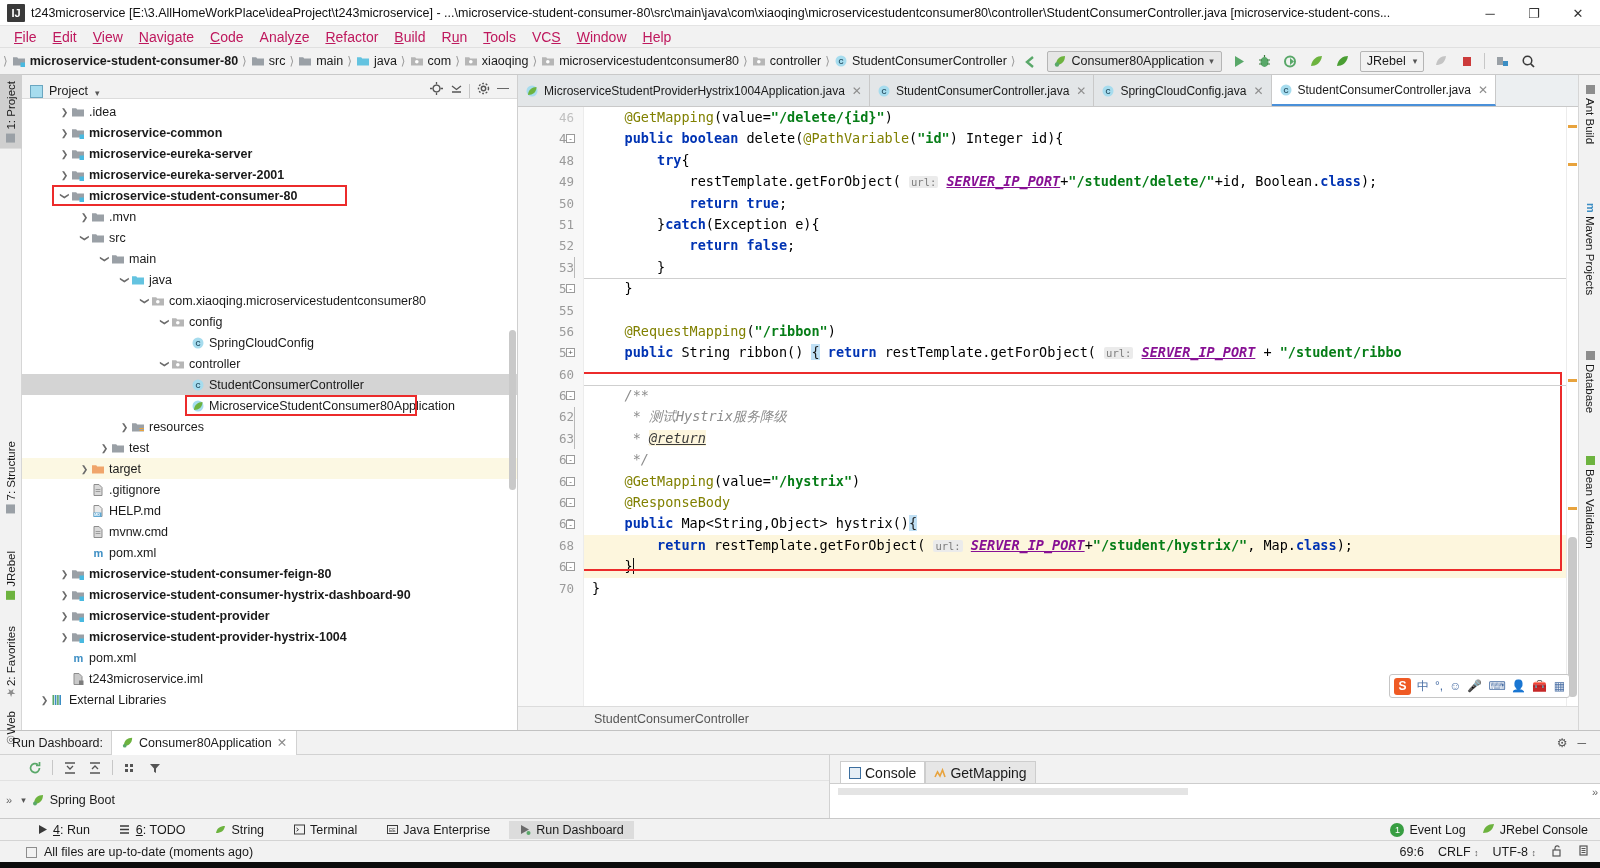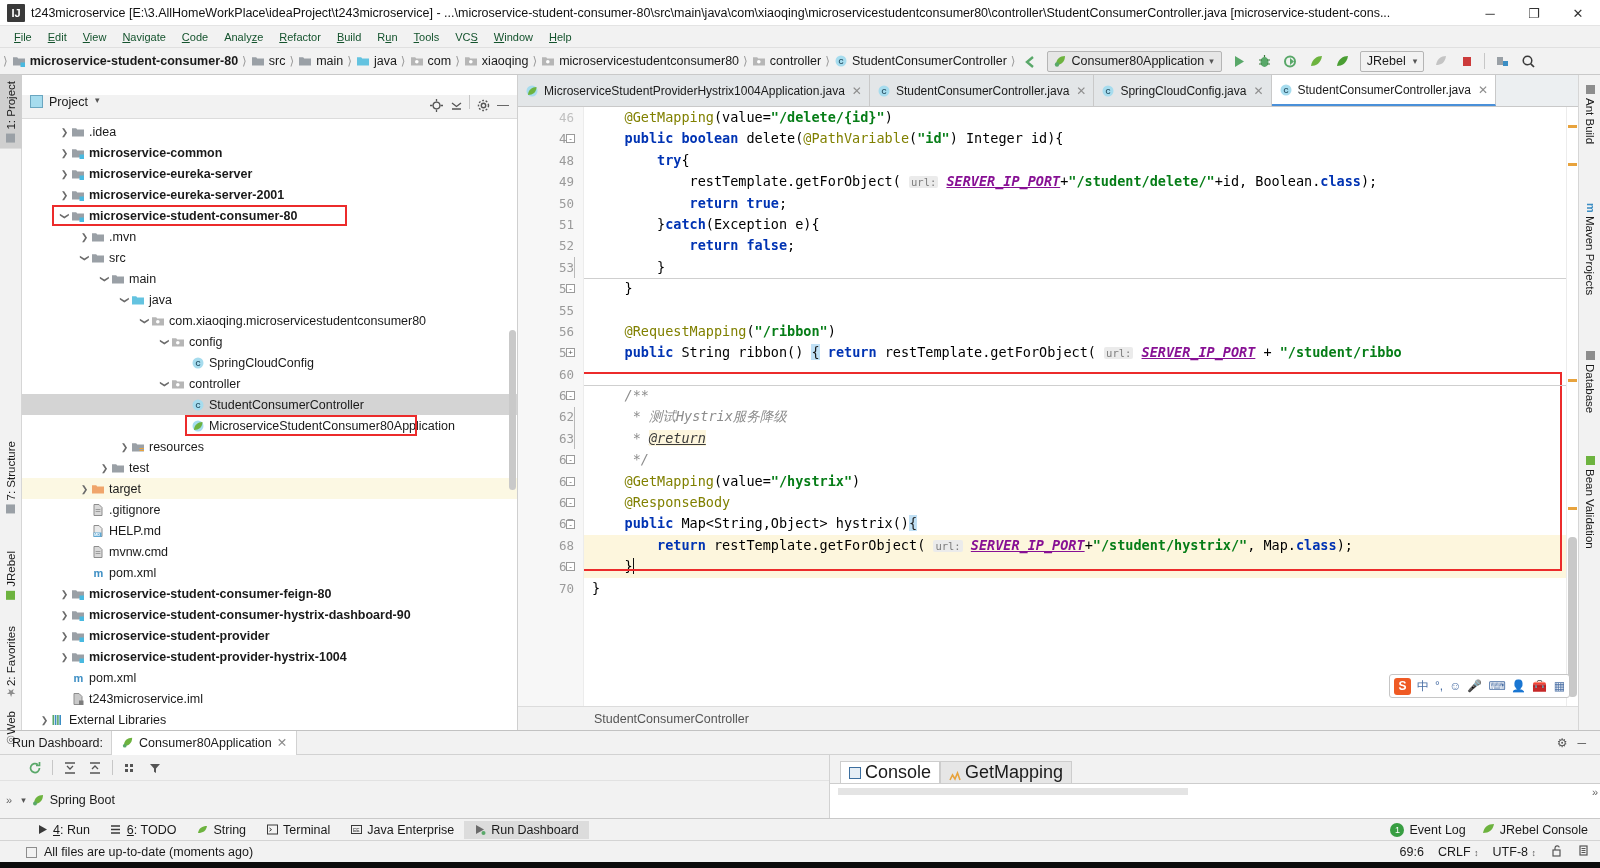--- a/index.html
+++ b/index.html
@@ -21,21 +21,21 @@
   .app-logo {
     width:18px; height:18px; margin:0 6px 0 7px; background:#3a3a3a;
     color:#fff; font-size:11px; font-weight:bold; display:flex;
     align-items:center; justify-content:center; border-radius:1px;
   }
   .title-text { font-size:12.5px; color:#111; white-space:nowrap; overflow:hidden; }
   .win-btns { position:absolute; right:0; top:0; height:26px; display:flex; }
   .win-btn { width:44px; height:26px; display:flex; align-items:center; justify-content:center; font-size:13px; color:#333; }
   
   .menubar { height:22px; background:#f2f2f2; display:flex; align-items:center; padding-left:6px; border-bottom:1px solid #e0e0e0; }
-  .menu-item { padding:2px 8px; font-size:11px; color:#14532d; }
+  .menu-item { padding:2px 8px; font-size:14px; color:#be185d; }
   .menu-item u { text-decoration:underline; }
   
   .navbar { height:27px; background:#f2f2f2; display:flex; align-items:center; border-bottom:1px solid #c9c9c9; padding-left:2px; }
   .crumb { display:flex; align-items:center; gap:4px; padding:1px 3px; white-space:nowrap; font-size:12.5px; }
   .crumb.bold { font-weight:bold; }
   .crumb-sep { color:#9a9a9a; font-size:12px; padding:0 1px; }
   .tbtn { width:24px; height:22px; display:flex; align-items:center; justify-content:center; margin:0 1px; }
   .runcfg {
     display:flex; align-items:center; gap:5px; height:21px; padding:0 7px 0 5px;
     background:#e6e6e6; border:1px solid #b5b5b5; border-radius:2px; font-size:12.5px; margin:0 4px;
@@ -47,21 +47,21 @@
   .stripe.right { border-right:none; border-left:1px solid #d6d6d6; }
   .stripe-btn {
     writing-mode:vertical-rl; font-size:11.5px; padding:6px 3px; display:flex; align-items:center;
     gap:4px; white-space:nowrap; color:#1a1a1a;
   }
   .stripe-btn.active { background:#cfcfcf; }
   .stripe-btn.rev { writing-mode:vertical-rl; transform:rotate(180deg); }
   .sq { width:9px; height:9px; display:inline-block; }
   
   .projpanel { width:496px; background:#fff; border-right:1px solid #cfcfcf; display:flex; flex-direction:column; flex:none; }
-  .proj-head { height:24px; background:#f2f2f2; display:flex; align-items:flex-start; border-bottom:1px solid #dcdcdc; padding:0 4px;margin-top:20px; }
+  .proj-head { height:24px; background:#f2f2f2; display:flex; align-items:flex-end; border-bottom:1px solid #dcdcdc; padding:0 4px; }
   .proj-title { font-size:12.5px; margin-left:6px; }
   .proj-head-ic { width:20px; height:20px; display:flex; align-items:center; justify-content:center; color:#555; }
   .tree { flex:1; overflow:hidden; padding-top:2px; position:relative; background:#fff; }
   .trow { height:21px; display:flex; align-items:center; font-size:12.5px; white-space:nowrap; }
   .trow.sel { background:#d4d4d4; }
   .trow.hl { background:#fcf8e3; }
   .arrow { width:13px; text-align:center; color:#6b6b6b; font-size:9px; flex:none; }
   .tlabel { margin-left:4px; }
   .tlabel.b { font-weight:bold; }
   .redbox { position:absolute; border:2px solid #ec2b2b; pointer-events:none; }
@@ -105,25 +105,25 @@
   .rd-head { height:24px; display:flex; align-items:center; border-bottom:1px solid #d2d2d2; position:relative; }
   .rd-title { font-size:12.5px; padding:0 8px 0 12px; }
   .rd-tab { display:flex; align-items:center; gap:5px; height:24px; padding:0 9px; background:#fff; border-left:1px solid #d2d2d2; border-right:1px solid #d2d2d2; font-size:12.5px; }
   .rd-body { flex:1; display:flex; }
   .rd-left { width:830px; border-right:1px solid #d2d2d2; display:flex; flex-direction:column; }
   .rd-toolbar { height:26px; display:flex; align-items:center; gap:3px; padding-left:24px; border-bottom:1px solid #e2e2e2; }
   .rd-tb { width:22px; height:22px; display:flex; align-items:center; justify-content:center; color:#555; font-size:12px; }
   .rd-tree { flex:1; display:flex; align-items:center; padding-left:6px; gap:5px; font-size:12.5px; }
   .rd-right { flex:1; display:flex; flex-direction:column; }
   .rd-rtabs { height:28px; display:flex; align-items:flex-end; padding-left:10px; }
-  .rd-rtab { display:flex; align-items:center; gap:4px; height:22px; padding:0 8px; font-size:18px; border:1px solid #cdcdcd; border-bottom:none; background:#e6e6e6; }
+  .rd-rtab { display:flex; align-items:center; gap:4px; height:22px; padding:0 8px; font-size:14px; border:1px solid #cdcdcd; border-bottom:none; background:#e6e6e6; }
   .rd-rtab.active { background:#fff; }
   .rd-console { flex:1; background:#fff; border-top:1px solid #cdcdcd; position:relative; }
   
-  .botstripe { height:22px; background:#f2f2f2; border-top:1px solid #c9c9c9; display:flex; align-items:center; padding-left:26px; gap:0; }
+  .botstripe { height:22px; background:#f2f2f2; border-top:1px solid #c9c9c9; display:flex; align-items:center; padding-left:26px; gap:9px; }
   .bs-item { display:flex; align-items:center; gap:5px; padding:2px 10px; font-size:12.5px; }
   .bs-item.active { background:#dcdcdc; }
   .bs-right { margin-left:auto; display:flex; align-items:center; gap:16px; padding-right:12px; }
   
   .statusbar { height:23px; background:#f2f2f2; border-top:1px solid #d4d4d4; display:flex; align-items:center; padding-left:26px; font-size:12.5px; }
   .sb-right { margin-left:auto; display:flex; align-items:center; gap:14px; padding-right:10px; }
   .badge-green { width:14px; height:14px; border-radius:50%; background:#389e42; color:#fff; font-size:9px; display:inline-flex; align-items:center; justify-content:center; }
   .taskbar-peek { position:absolute; left:0; right:0; bottom:0; height:6px; background:#0b0b0b; }
 </style>
 </head>

